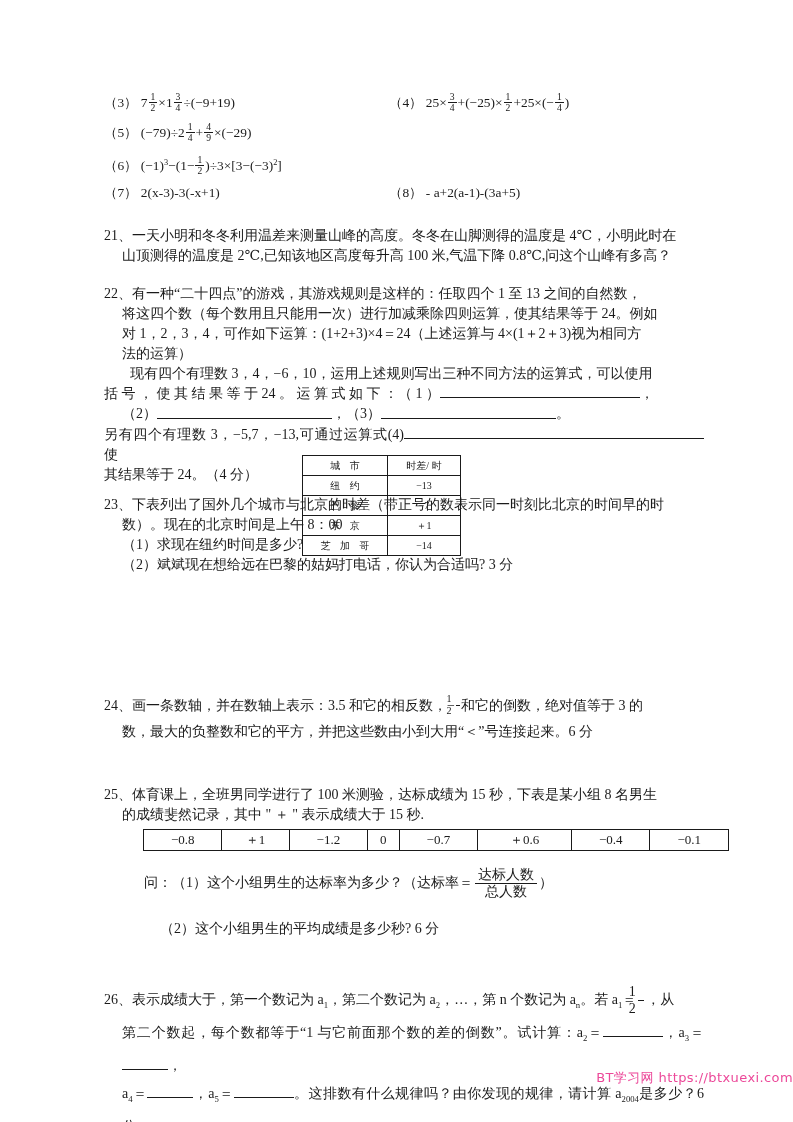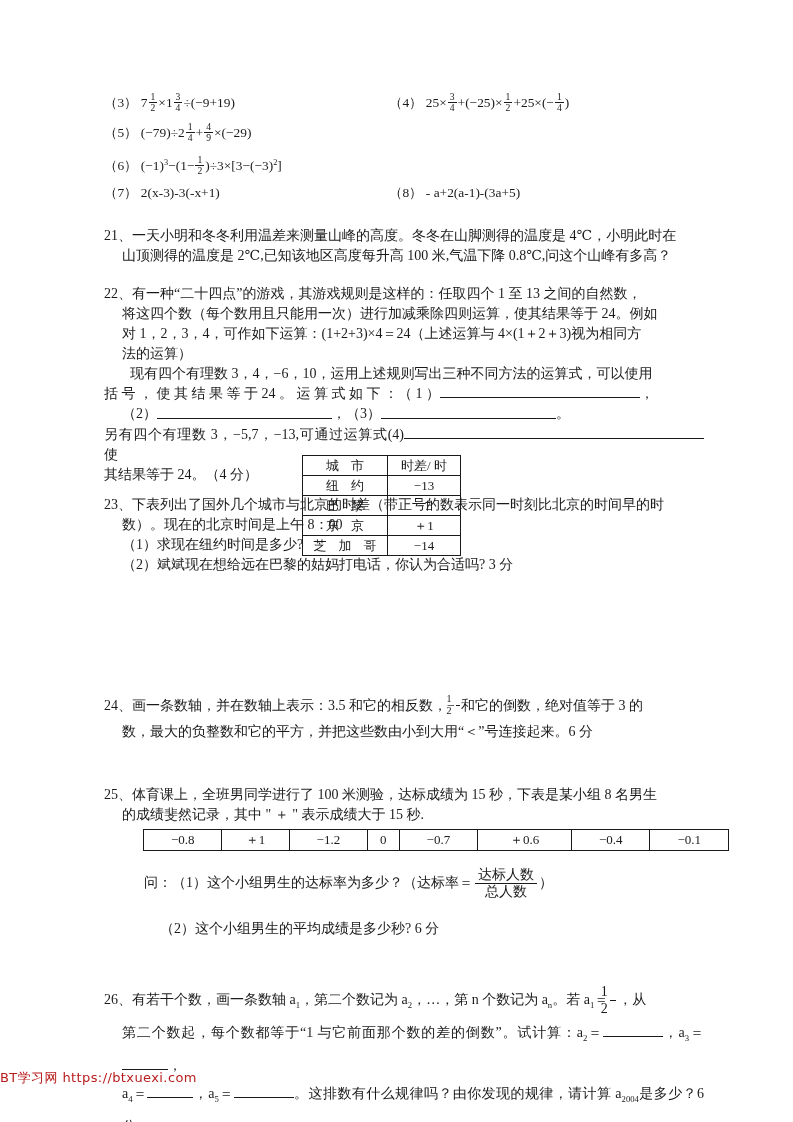--- a/index.html
+++ b/index.html
@@ -95,21 +95,21 @@
   .b-sm { width: 60px; }
   .b-xs { width: 46px; }
   .b-xl { width: 300px; }
 
   
   .city-table {
     border-collapse: collapse;
     position: absolute;
     left: 302px;
     top: 455px;
-    font-size: 13px;
+    font-size: 10px;
   }
   .city-table td {
     border: 1.1px solid #1a1a1a;
     height: 17px;
     padding: 1px 6px;
     text-align: center;
     line-height: 16px;
   }
   .city-table td.cityname {
     width: 72px;
@@ -131,24 +131,24 @@
     line-height: 18px;
     padding: 1px 2px;
   }
 
   
   .footer {
     position: absolute;
     left: 0;
     top: 1069px;
     width: 793px;
-    text-align: left;
+    text-align: right;
     font-family: "DejaVu Sans", "Liberation Sans", sans-serif;
     font-size: 13px;
-    color: #b91c1c;
+    color: #ec4899;
     letter-spacing: 0.4px;
   }
   .spacer-sm { height: 8px; }
   .spacer-md { height: 18px; }
   .spacer-lg { height: 30px; }
 </style>
 </head>
 <body>
 
 <div class="page">
@@ -246,21 +246,21 @@
     <div style="height:16px"></div>
 
     <div class="blk" style="line-height:30px;">
       <div style="padding-left:40px;"><span>问：（1）这个小组男生的达标率为多少？（达标率＝</span><span class="bigfrac"><span class="num">达标人数</span><span class="den">总人数</span></span><span>）</span></div>
       <div style="padding-left:56px;margin-top:14px;">（2）这个小组男生的平均成绩是多少秒? 6 分</div>
     </div>
 
     <div class="spacer-lg"></div>
 
     <div class="blk" style="line-height:28px;">
-      <div class="hang"><span>26、</span><span>有若干个数，画一条数轴 a</span><sub class="sb">1</sub><span>，第二个数记为 a</span><sub class="sb">2</sub><span>，…，第 n 个数记为 a</span><sub class="sb">n</sub><span>。若 a</span><sub class="sb">1</sub><span>＝</span><span class="bigfrac"><span class="num">1</span><span class="den">2</span></span><span>，从</span></div>
+      <div class="hang"><span>26、</span><span>表示成绩大于，第一个数记为 a</span><sub class="sb">1</sub><span>，第二个数记为 a</span><sub class="sb">2</sub><span>，…，第 n 个数记为 a</span><sub class="sb">n</sub><span>。若 a</span><sub class="sb">1</sub><span>＝</span><span class="bigfrac"><span class="num">1</span><span class="den">2</span></span><span>，从</span></div>
       <div class="indent1"><span>第二个数起，每个数都等于“1 与它前面那个数的差的倒数”。试计算：a</span><sub class="sb">2</sub><span>＝</span><span class="blank b-sm"></span><span>，a</span><sub class="sb">3</sub><span>＝</span><span class="blank b-xs"></span><span>，</span></div>
       <div class="indent1"><span>a</span><sub class="sb">4</sub><span>＝</span><span class="blank b-xs"></span><span>，a</span><sub class="sb">5</sub><span>＝</span><span class="blank b-sm"></span><span>。这排数有什么规律吗？由你发现的规律，请计算 a</span><sub class="sb">2004</sub><span>是多少？6 分</span></div>
     </div>
 
   </div>
 
   <table class="city-table">
     <tbody>
       <tr>
         <td class="cityname">城  市</td>

